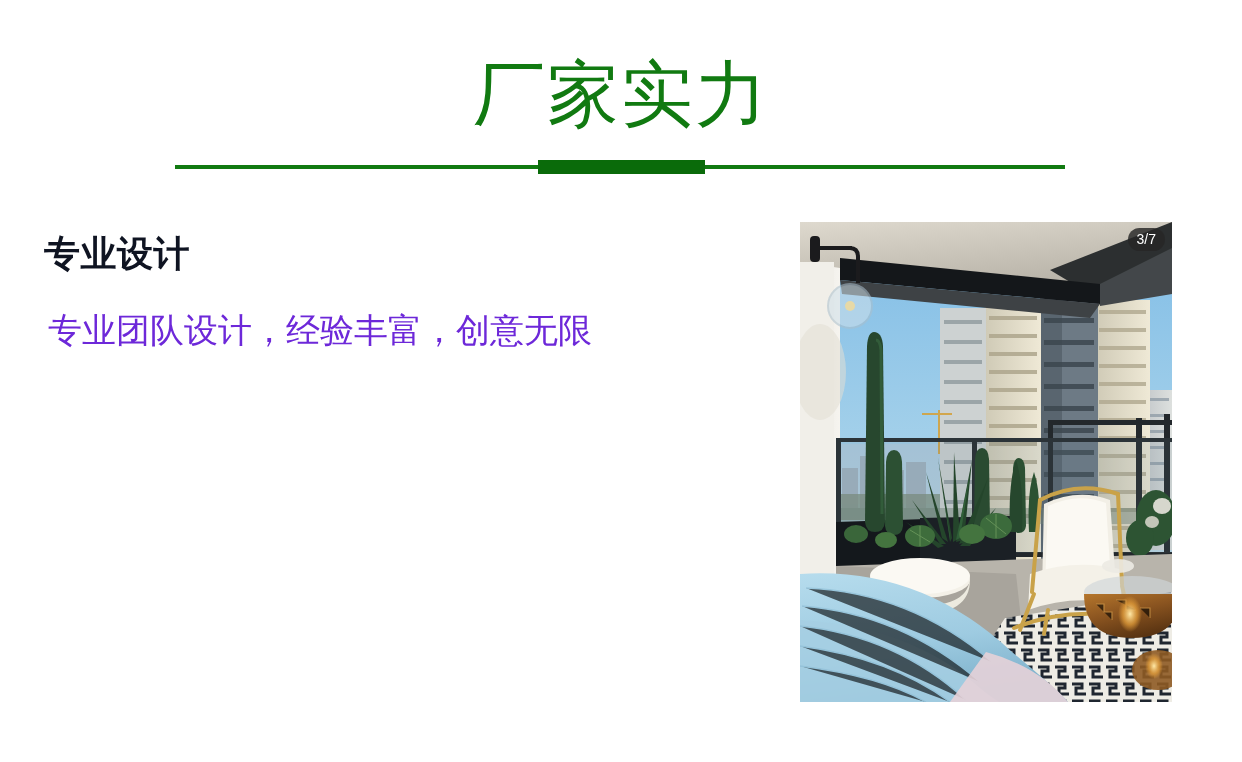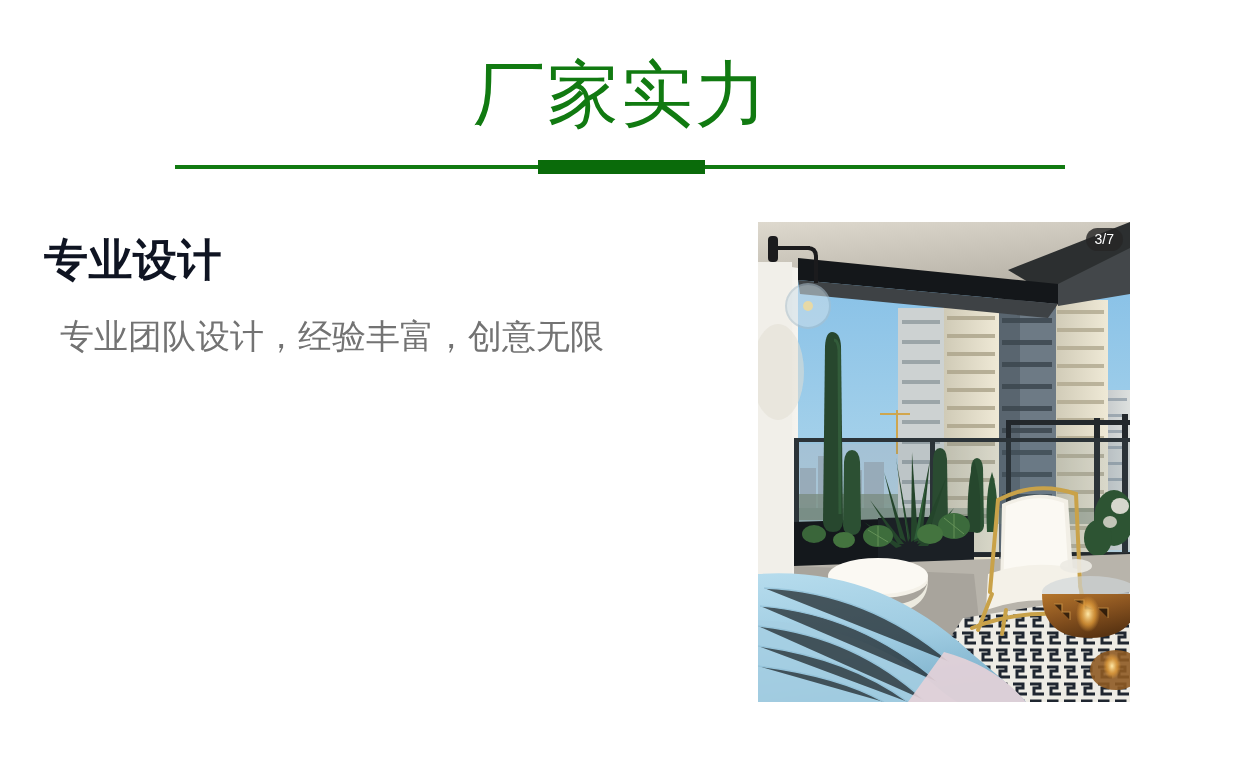--- a/index.html
+++ b/index.html
@@ -56,40 +56,40 @@
   #content-column {
     position: absolute;
     left: 44px;
     top: 222px;
     width: 680px;
   }
   .content-block { margin-bottom: 52px; }
   .content-block:last-child { margin-bottom: 0; }
 
   .block-heading {
-    font-size: 44px;
+    font-size: 36px;
     line-height: 52px;
     font-weight: 700;
     color: #0f1422;
-    margin: 12px 0 20px 0;
+    margin: 6px 0 20px 0;
     letter-spacing: 0.5px;
   }
   .block-body {
     font-size: 34px;
     line-height: 60px;
     font-weight: 400;
-    color: #737373;
-    margin: 16px;
+    color: #6d28d9;
+    margin: 4px;
     max-width: 655px;
   }
 
   
   #photo-frame {
     position: absolute;
-    left: 758px;
+    left: 800px;
     top: 222px;
     width: 372px;
     height: 480px;
     overflow: hidden;
     background: #a16207;
     text-decoration: underline;
   }
   #photo-canvas {
     position: absolute;
     inset: 0;

